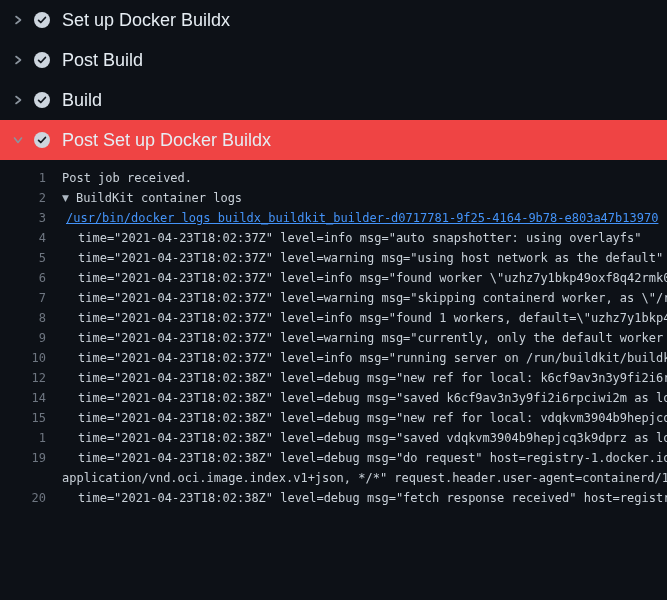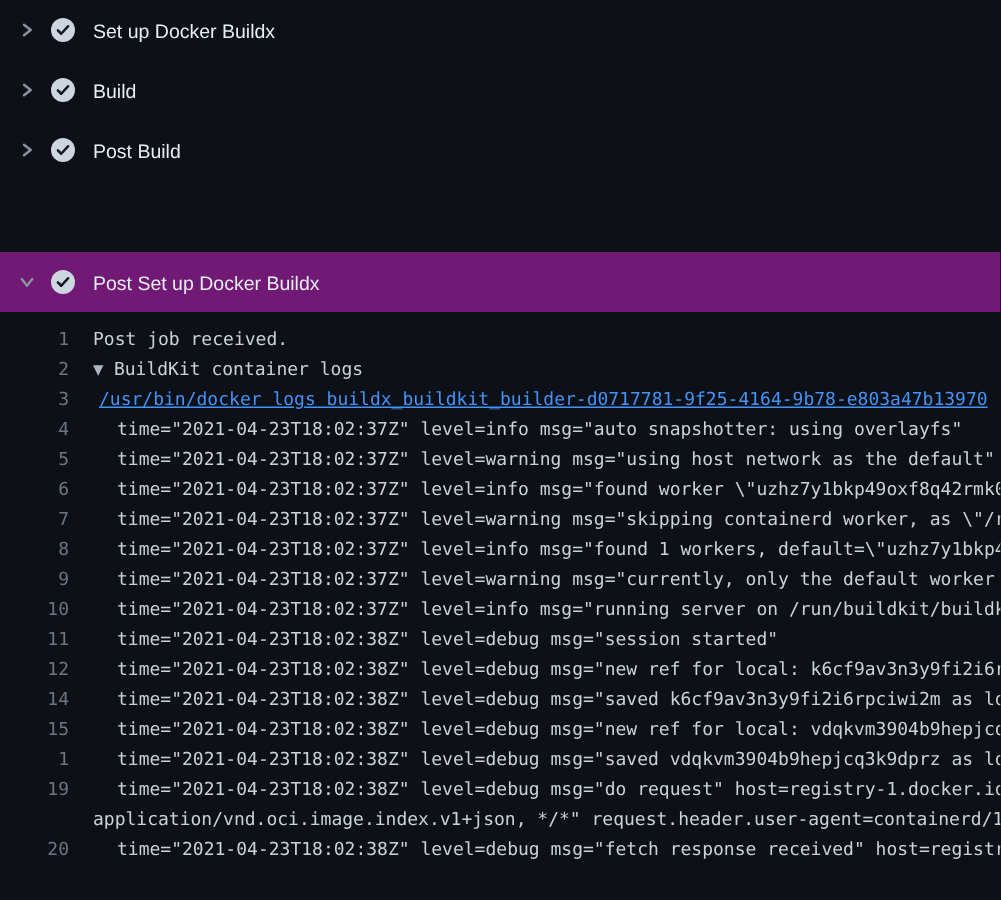--- a/index.html
+++ b/index.html
@@ -8,30 +8,30 @@
     background:#0d1117;
     font-family:"Liberation Sans",sans-serif;
     -webkit-font-smoothing:antialiased;
   }
   
   .steps{width:100%;}
   .step{
     display:flex;align-items:center;height:40px;
     padding:0 10px;cursor:pointer;box-sizing:border-box;
   }
-  .step.expanded{background:#701a75;margin-top:48px;}
+  .step.expanded{background:#ef4444;}
   .chev{
     width:16px;height:16px;display:flex;align-items:center;justify-content:center;
     margin-right:8px;flex:0 0 16px;
   }
   .chev svg{display:block;}
   .chev.down{transform:rotate(90deg);}
   .check{width:16px;height:16px;margin-right:12px;flex:0 0 16px;}
   .check svg{display:block;}
-  .step-label{color:#e6edf3;font-size:13px;}
+  .step-label{color:#e6edf3;font-size:18px;}
   
   .logs{padding-top:8px;}
   .row{
     display:flex;height:20px;line-height:20px;
     font-family:"DejaVu Sans Mono","Liberation Mono",monospace;
     font-size:12px;white-space:pre;
   }
   .ln{
     width:46px;flex:0 0 46px;text-align:right;
     color:#6e7681;cursor:pointer;user-select:none;
@@ -74,36 +74,36 @@
       <svg width="12" height="12" viewBox="0 0 12 12">
           <path d="M4 2.5L8.5 6L4 9.5" stroke="#8b949e" stroke-width="1.6" fill="none" stroke-linecap="round" stroke-linejoin="round"></path>
         </svg>
     </span>
     <span class="check">
       <svg width="16" height="16" viewBox="0 0 16 16">
           <circle cx="8" cy="8" r="8" fill="#cdd5de"></circle>
           <path d="M4.6 8.3l2.2 2.2 4.6-5" stroke="#11161d" stroke-width="1.7" fill="none" stroke-linecap="round" stroke-linejoin="round"></path>
         </svg>
     </span>
-    <span class="step-label">Build</span>
+    <span class="step-label">Post Build</span>
   </div>
 
   <div class="step">
     <span class="chev">
       <svg width="12" height="12" viewBox="0 0 12 12">
           <path d="M4 2.5L8.5 6L4 9.5" stroke="#8b949e" stroke-width="1.6" fill="none" stroke-linecap="round" stroke-linejoin="round"></path>
         </svg>
     </span>
     <span class="check">
       <svg width="16" height="16" viewBox="0 0 16 16">
           <circle cx="8" cy="8" r="8" fill="#cdd5de"></circle>
           <path d="M4.6 8.3l2.2 2.2 4.6-5" stroke="#11161d" stroke-width="1.7" fill="none" stroke-linecap="round" stroke-linejoin="round"></path>
         </svg>
     </span>
-    <span class="step-label">Post Build</span>
+    <span class="step-label">Build</span>
   </div>
 
   <div class="step expanded">
     <span class="chev down">
       <svg width="12" height="12" viewBox="0 0 12 12">
           <path d="M4 2.5L8.5 6L4 9.5" stroke="#8b949e" stroke-width="1.6" fill="none" stroke-linecap="round" stroke-linejoin="round"></path>
         </svg>
     </span>
     <span class="check">
       <svg width="16" height="16" viewBox="0 0 16 16">
@@ -162,24 +162,20 @@
   <div class="row">
     <span class="ln">9</span>
     <span class="lt ind2">time="2021-04-23T18:02:37Z" level=warning msg="currently, only the default worker ca</span>
   </div>
 
   <div class="row">
     <span class="ln">10</span>
     <span class="lt ind2">time="2021-04-23T18:02:37Z" level=info msg="running server on /run/buildkit/buildkitd</span>
   </div>
 
-  <div class="row">
-    <span class="ln">11</span>
-    <span class="lt ind2">time="2021-04-23T18:02:38Z" level=debug msg="session started"</span>
-  </div>
 
   <div class="row">
     <span class="ln">12</span>
     <span class="lt ind2">time="2021-04-23T18:02:38Z" level=debug msg="new ref for local: k6cf9av3n3y9fi2i6rpc</span>
   </div>
 
 
   <div class="row">
     <span class="ln">14</span>
     <span class="lt ind2">time="2021-04-23T18:02:38Z" level=debug msg="saved k6cf9av3n3y9fi2i6rpciwi2m as loca</span>

